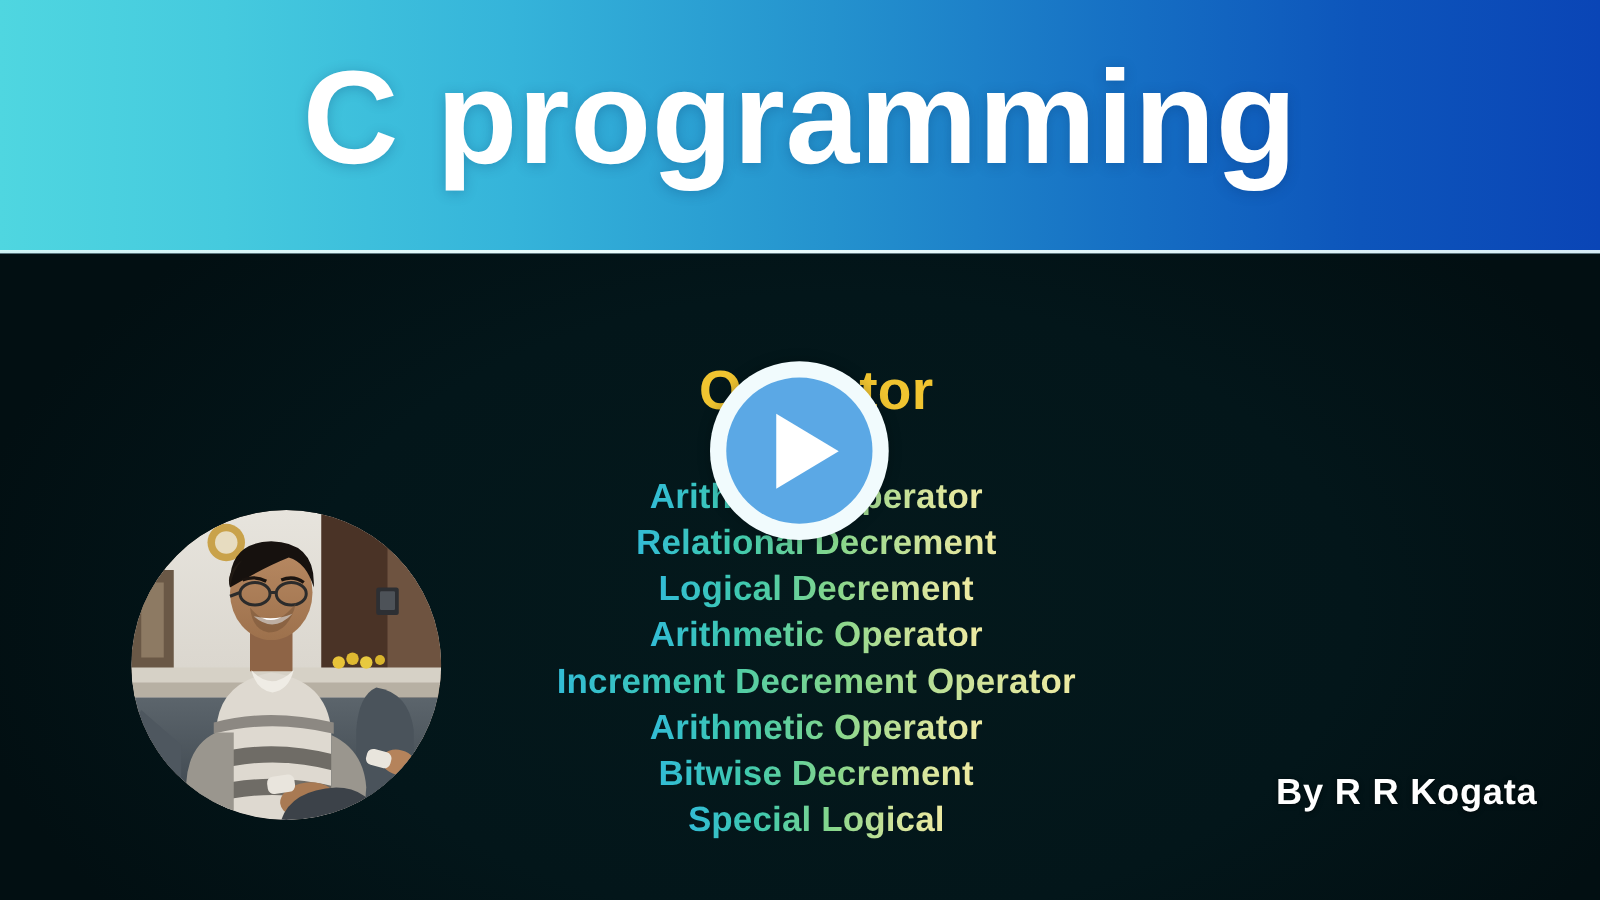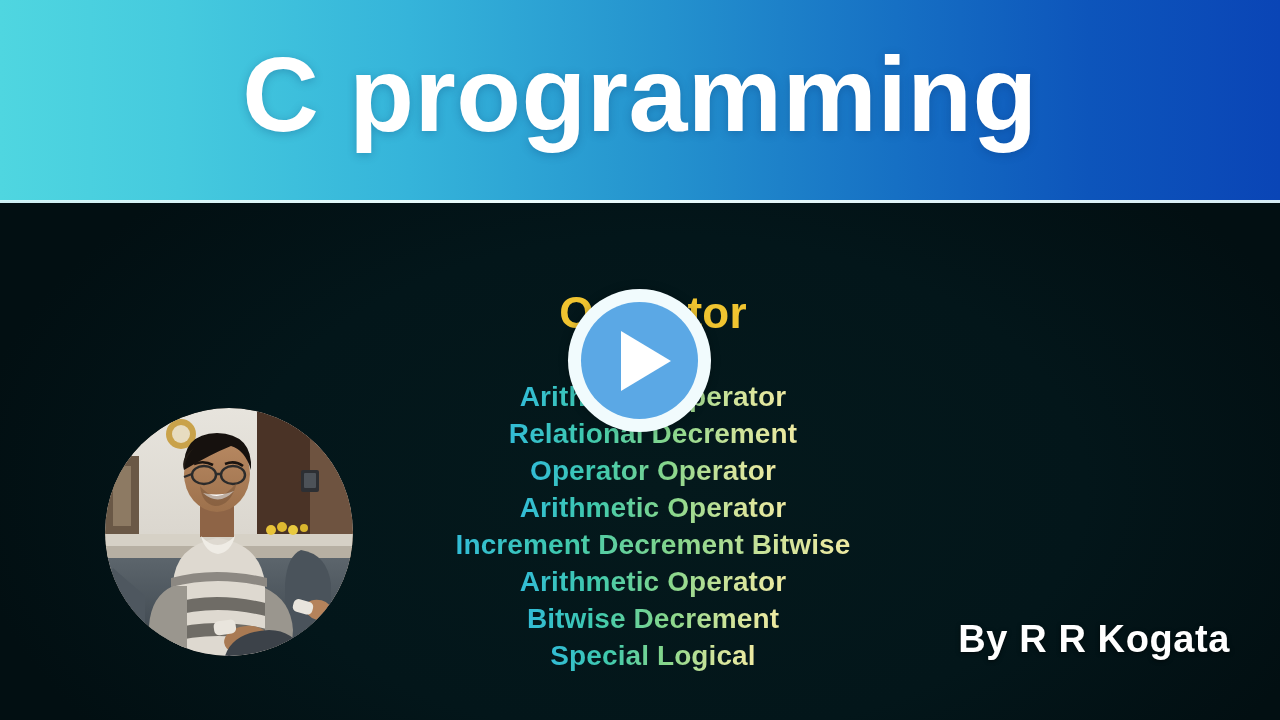--- a/index.html
+++ b/index.html
@@ -133,21 +133,21 @@
     background: #2b2722;
   }
   #presenter-photo svg { display: block; }
 
   
   #byline {
     position: absolute;
     right: 50px;
     top: 618px;
     color: #ffffff;
-    font-size: 38px;
+    font-size: 29px;
     font-weight: 700;
     letter-spacing: 0.6px;
     white-space: nowrap;
     text-shadow: 0 1px 4px rgba(0,0,0,0.6);
   }
 
   
   #play-button {
     position: absolute;
     left: 568px;
@@ -190,23 +190,23 @@
   </div>
   <div id="header-rule"></div>
 
   <div id="body-area"></div>
 
   <div id="slide-heading">Operator</div>
 
   <ul id="operator-list">
     <li><span class="grad">Arithmetic Operator</span></li>
     <li><span class="grad">Relational Decrement</span></li>
-    <li><span class="grad">Operator Operator</span></li>
+    <li><span class="grad">Logical Decrement</span></li>
     <li><span class="grad">Arithmetic Operator</span></li>
-    <li><span class="grad">Increment Decrement Bitwise</span></li>
+    <li><span class="grad">Increment Decrement Operator</span></li>
     <li><span class="grad">Arithmetic Operator</span></li>
     <li><span class="grad">Bitwise Decrement</span></li>
     <li><span class="grad">Special Logical</span></li>
   </ul>
 
   <div id="presenter-photo">
     <svg width="248" height="248" viewBox="0 0 248 248">
       <defs>
         <clipPath id="circClip">
             <circle cx="124" cy="124" r="124"></circle>

